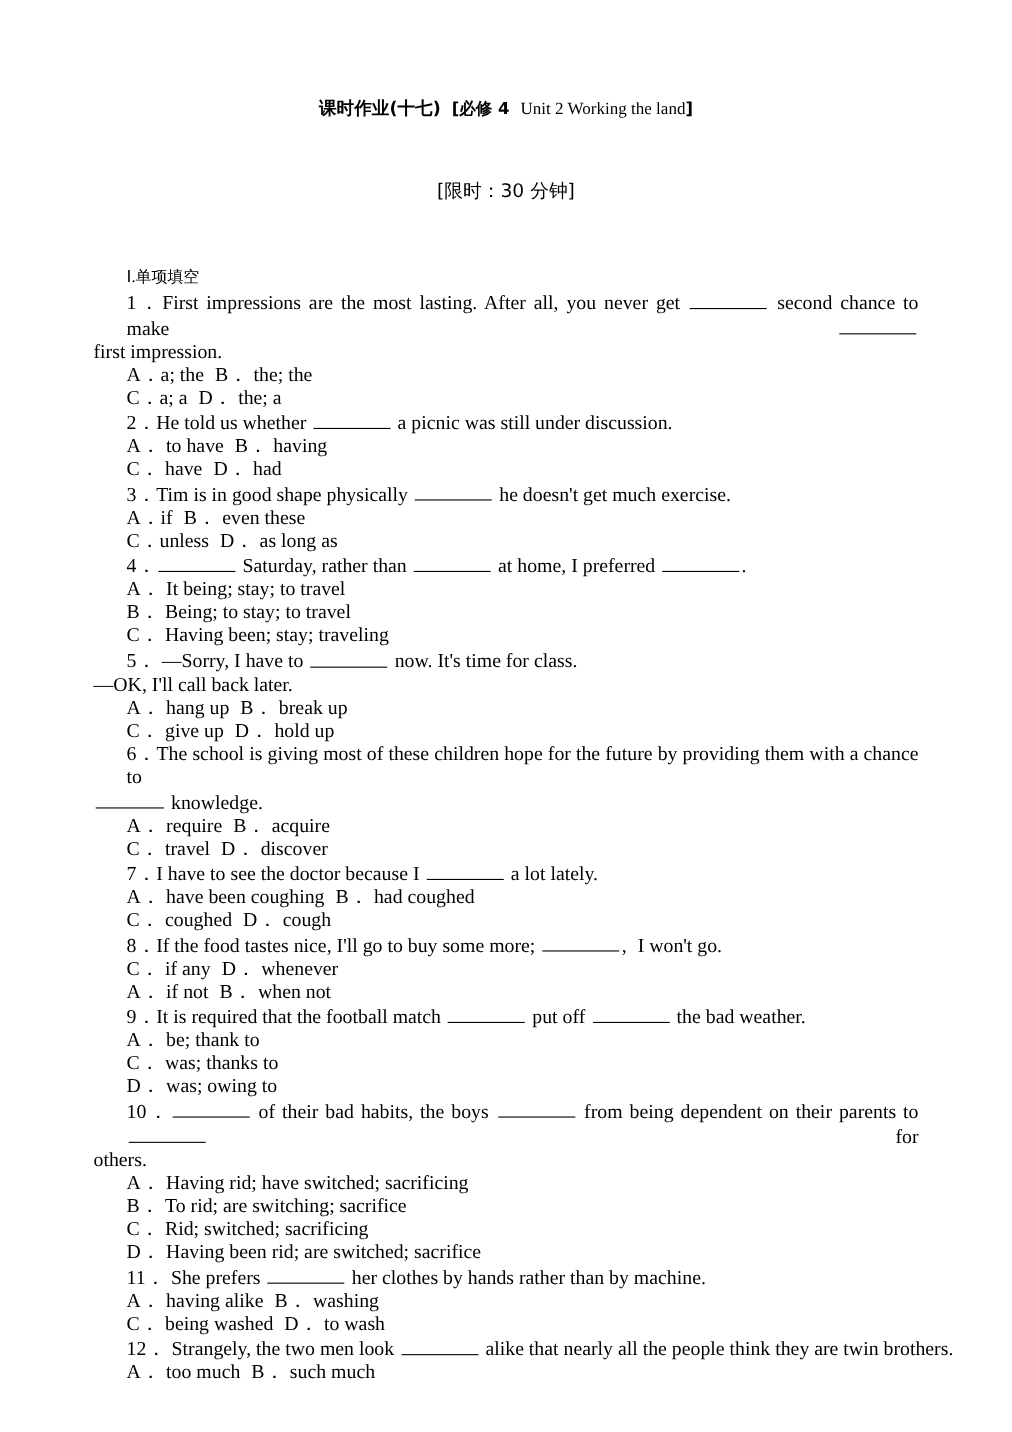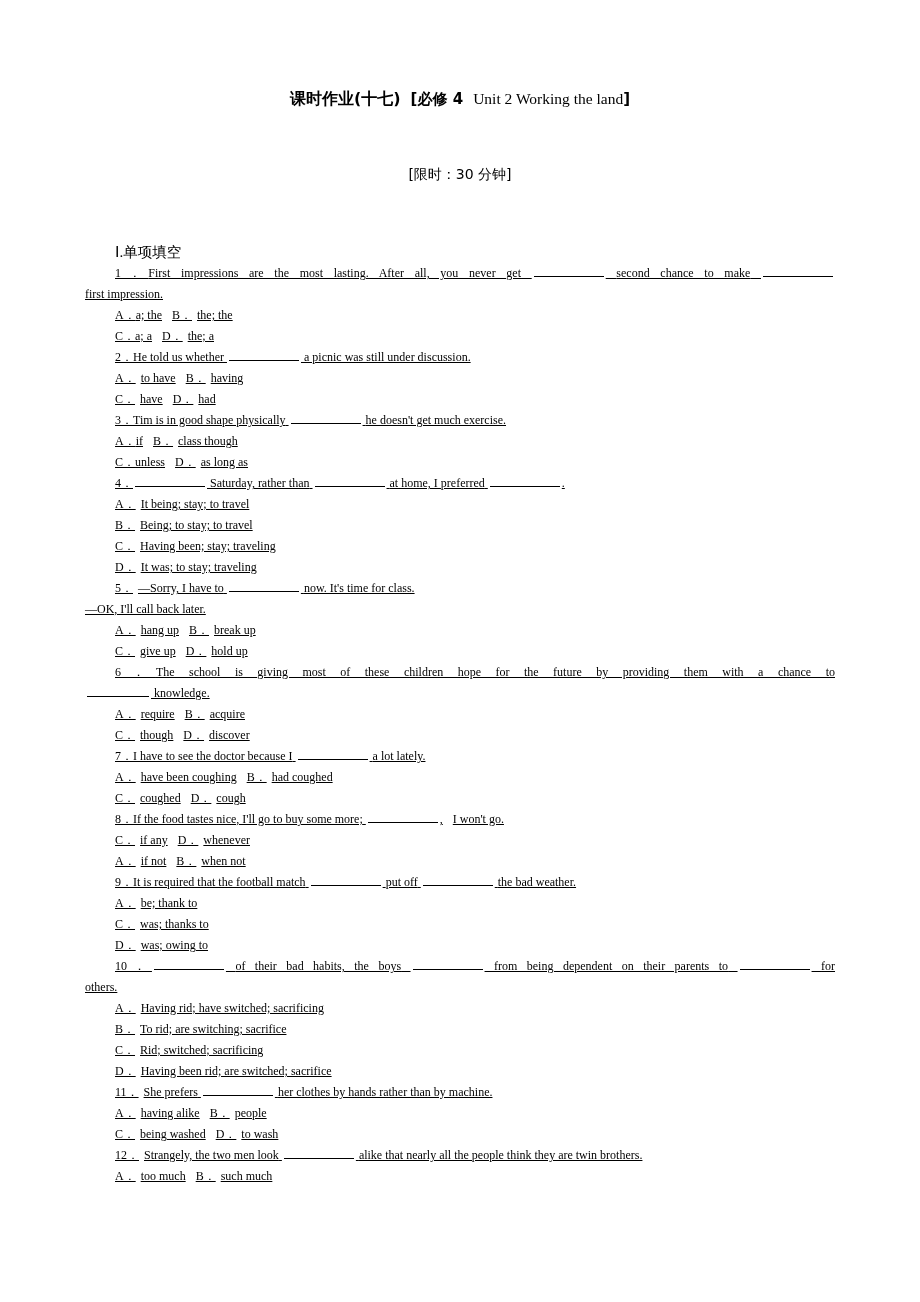--- a/index.html
+++ b/index.html
@@ -51,37 +51,36 @@
     top: 163px;
     left: 0;
     width: 920px;
     text-align: center;
     font-size: 15.5px;
     line-height: 22px;
     white-space: pre;
   }
   .timelimit .cn {
     font-family: "DejaVu Sans", sans-serif;
-    font-size: 14px;
+    font-size: 17px;
   }
 
   
   .content {
     position: absolute;
     top: 241px;
     left: 85px;
     width: 750px;
   }
 
   .line {
-    font-size: 12px;
+    font-size: 18px;
     line-height: 21px;
     margin: 0;
     white-space: nowrap;
-    text-decoration: underline;
   }
 
   .indent { padding-left: 30px; }
 
   .section-head {
     font-size: 15.4px;
     line-height: 21px;
     padding-left: 30px;
     margin: 0;
   }
@@ -130,38 +129,37 @@
     <div class="line just-indent"><span>1．</span><span>First impressions are the most lasting. After all, you never get</span> <span class="blank w-long"></span> <span>second chance to make</span> <span class="blank w-long"></span></div>
     <div class="line">first impression.</div>
     <div class="line indent"><span>A．</span><span>a; the</span><span class="opt-gap"></span><span>B．</span><span class="opt-gap-sm"></span><span>the; the</span></div>
     <div class="line indent"><span>C．</span><span>a; a</span><span class="opt-gap"></span><span>D．</span><span class="opt-gap-sm"></span><span>the; a</span></div>
 
     <div class="line indent"><span>2．</span><span>He told us whether</span> <span class="blank w-long"></span> <span>a picnic was still under discussion.</span></div>
     <div class="line indent"><span>A．</span><span class="opt-gap-sm"></span><span>to have</span><span class="opt-gap"></span><span>B．</span><span class="opt-gap-sm"></span><span>having</span></div>
     <div class="line indent"><span>C．</span><span class="opt-gap-sm"></span><span>have</span><span class="opt-gap"></span><span>D．</span><span class="opt-gap-sm"></span><span>had</span></div>
 
     <div class="line indent"><span>3．</span><span>Tim is in good shape physically</span> <span class="blank w-long"></span> <span>he doesn't get much exercise.</span></div>
-    <div class="line indent"><span>A．</span><span>if</span><span class="opt-gap"></span><span>B．</span><span class="opt-gap-sm"></span><span>class though</span></div>
+    <div class="line indent"><span>A．</span><span>if</span><span class="opt-gap"></span><span>B．</span><span class="opt-gap-sm"></span><span>even these</span></div>
     <div class="line indent"><span>C．</span><span>unless</span><span class="opt-gap"></span><span>D．</span><span class="opt-gap-sm"></span><span>as long as</span></div>
 
     <div class="line indent"><span>4．</span><span class="blank w-long"></span> <span>Saturday, rather than</span> <span class="blank w-long"></span> <span>at home, I preferred</span> <span class="blank w-long"></span><span>.</span></div>
     <div class="line indent"><span>A．</span><span class="opt-gap-sm"></span><span>It being; stay; to travel</span></div>
     <div class="line indent"><span>B．</span><span class="opt-gap-sm"></span><span>Being; to stay; to travel</span></div>
     <div class="line indent"><span>C．</span><span class="opt-gap-sm"></span><span>Having been; stay; traveling</span></div>
-    <div class="line indent"><span>D．</span><span class="opt-gap-sm"></span><span>It was; to stay; traveling</span></div>
 
     <div class="line indent"><span>5．</span><span class="opt-gap-sm"></span><span>—Sorry, I have to</span> <span class="blank w-long"></span> <span>now. It's time for class.</span></div>
     <div class="line">—OK, I'll call back later.</div>
     <div class="line indent"><span>A．</span><span class="opt-gap-sm"></span><span>hang up</span><span class="opt-gap"></span><span>B．</span><span class="opt-gap-sm"></span><span>break up</span></div>
     <div class="line indent"><span>C．</span><span class="opt-gap-sm"></span><span>give up</span><span class="opt-gap"></span><span>D．</span><span class="opt-gap-sm"></span><span>hold up</span></div>
 
     <div class="line just-indent"><span>6．</span><span>The school is giving most of these children hope for the future by providing them with a chance to</span></div>
     <div class="line"><span class="blank w-med"></span> <span>knowledge.</span></div>
     <div class="line indent"><span>A．</span><span class="opt-gap-sm"></span><span>require</span><span class="opt-gap"></span><span>B．</span><span class="opt-gap-sm"></span><span>acquire</span></div>
-    <div class="line indent"><span>C．</span><span class="opt-gap-sm"></span><span>though</span><span class="opt-gap"></span><span>D．</span><span class="opt-gap-sm"></span><span>discover</span></div>
+    <div class="line indent"><span>C．</span><span class="opt-gap-sm"></span><span>travel</span><span class="opt-gap"></span><span>D．</span><span class="opt-gap-sm"></span><span>discover</span></div>
 
     <div class="line indent"><span>7．</span><span>I have to see the doctor because I</span> <span class="blank w-long"></span> <span>a lot lately.</span></div>
     <div class="line indent"><span>A．</span><span class="opt-gap-sm"></span><span>have been coughing</span><span class="opt-gap"></span><span>B．</span><span class="opt-gap-sm"></span><span>had coughed</span></div>
     <div class="line indent"><span>C．</span><span class="opt-gap-sm"></span><span>coughed</span><span class="opt-gap"></span><span>D．</span><span class="opt-gap-sm"></span><span>cough</span></div>
 
     <div class="line indent"><span>8．</span><span>If the food tastes nice, I'll go to buy some more;</span> <span class="blank w-long"></span><span>,</span><span class="opt-gap"></span><span>I won't go.</span></div>
     <div class="line indent"><span>C．</span><span class="opt-gap-sm"></span><span>if any</span><span class="opt-gap"></span><span>D．</span><span class="opt-gap-sm"></span><span>whenever</span></div>
     <div class="line indent"><span>A．</span><span class="opt-gap-sm"></span><span>if not</span><span class="opt-gap"></span><span>B．</span><span class="opt-gap-sm"></span><span>when not</span></div>
 
     <div class="line indent"><span>9．</span><span>It is required that the football match</span> <span class="blank w-long"></span> <span>put off</span> <span class="blank w-long"></span> <span>the bad weather.</span></div>
@@ -170,20 +168,20 @@
     <div class="line indent"><span>D．</span><span class="opt-gap-sm"></span><span>was; owing to</span></div>
 
     <div class="line just-indent"><span>10．</span><span class="blank w-long"></span> <span>of their bad habits, the boys</span> <span class="blank w-long"></span> <span>from being dependent on their parents to</span> <span class="blank w-long"></span> <span>for</span></div>
     <div class="line">others.</div>
     <div class="line indent"><span>A．</span><span class="opt-gap-sm"></span><span>Having rid; have switched; sacrificing</span></div>
     <div class="line indent"><span>B．</span><span class="opt-gap-sm"></span><span>To rid; are switching; sacrifice</span></div>
     <div class="line indent"><span>C．</span><span class="opt-gap-sm"></span><span>Rid; switched; sacrificing</span></div>
     <div class="line indent"><span>D．</span><span class="opt-gap-sm"></span><span>Having been rid; are switched; sacrifice</span></div>
 
     <div class="line indent"><span>11．</span><span class="opt-gap-sm"></span><span>She prefers</span> <span class="blank w-long"></span> <span>her clothes by hands rather than by machine.</span></div>
-    <div class="line indent"><span>A．</span><span class="opt-gap-sm"></span><span>having alike</span><span class="opt-gap"></span><span>B．</span><span class="opt-gap-sm"></span><span>people</span></div>
+    <div class="line indent"><span>A．</span><span class="opt-gap-sm"></span><span>having alike</span><span class="opt-gap"></span><span>B．</span><span class="opt-gap-sm"></span><span>washing</span></div>
     <div class="line indent"><span>C．</span><span class="opt-gap-sm"></span><span>being washed</span><span class="opt-gap"></span><span>D．</span><span class="opt-gap-sm"></span><span>to wash</span></div>
 
     <div class="line indent"><span>12．</span><span class="opt-gap-sm"></span><span>Strangely, the two men look</span> <span class="blank w-long"></span> <span>alike that nearly all the people think they are twin brothers.</span></div>
     <div class="line indent"><span>A．</span><span class="opt-gap-sm"></span><span>too much</span><span class="opt-gap"></span><span>B．</span><span class="opt-gap-sm"></span><span>such much</span></div>
 
   </div>
 </div>
 
 </body></html>

